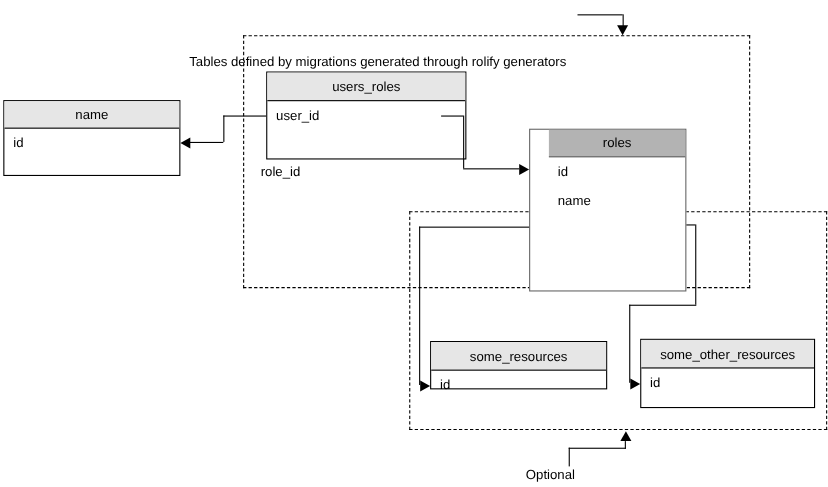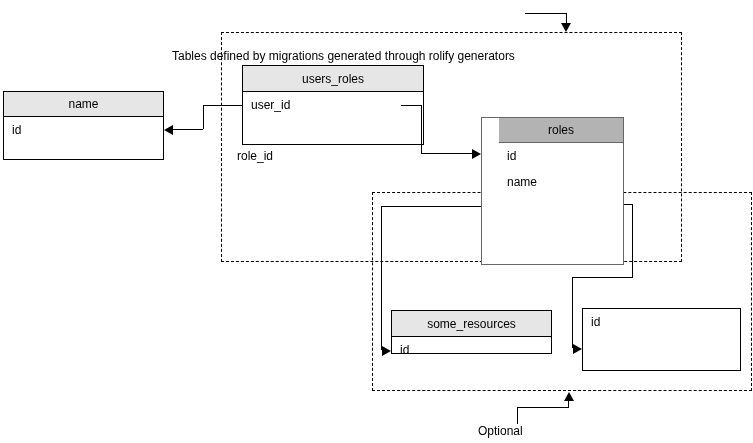--- a/index.html
+++ b/index.html
@@ -73,20 +73,21 @@
     <div class="trow">id</div>
     <div class="trow">name</div>
   </div>
 
   <div class="table t-some-resources">
     <div class="thead">some_resources</div>
     <div class="trow">id</div>
   </div>
 
   <div class="table t-some-other-resources">
+    <div class="thead">some_other_resources</div>
     <div class="trow">id</div>
   </div>
 
   <div class="label top-label">Tables defined by migrations generated through rolify generators</div>
   <div class="label role-id-label">role_id</div>
   <div class="label optional-label">Optional</div>
 
   <div>
     <div class="l" style="left:203px;top:105px;width:39px;height:1px;"></div>
     <div class="l" style="left:203px;top:105px;width:1px;height:24px;"></div>

